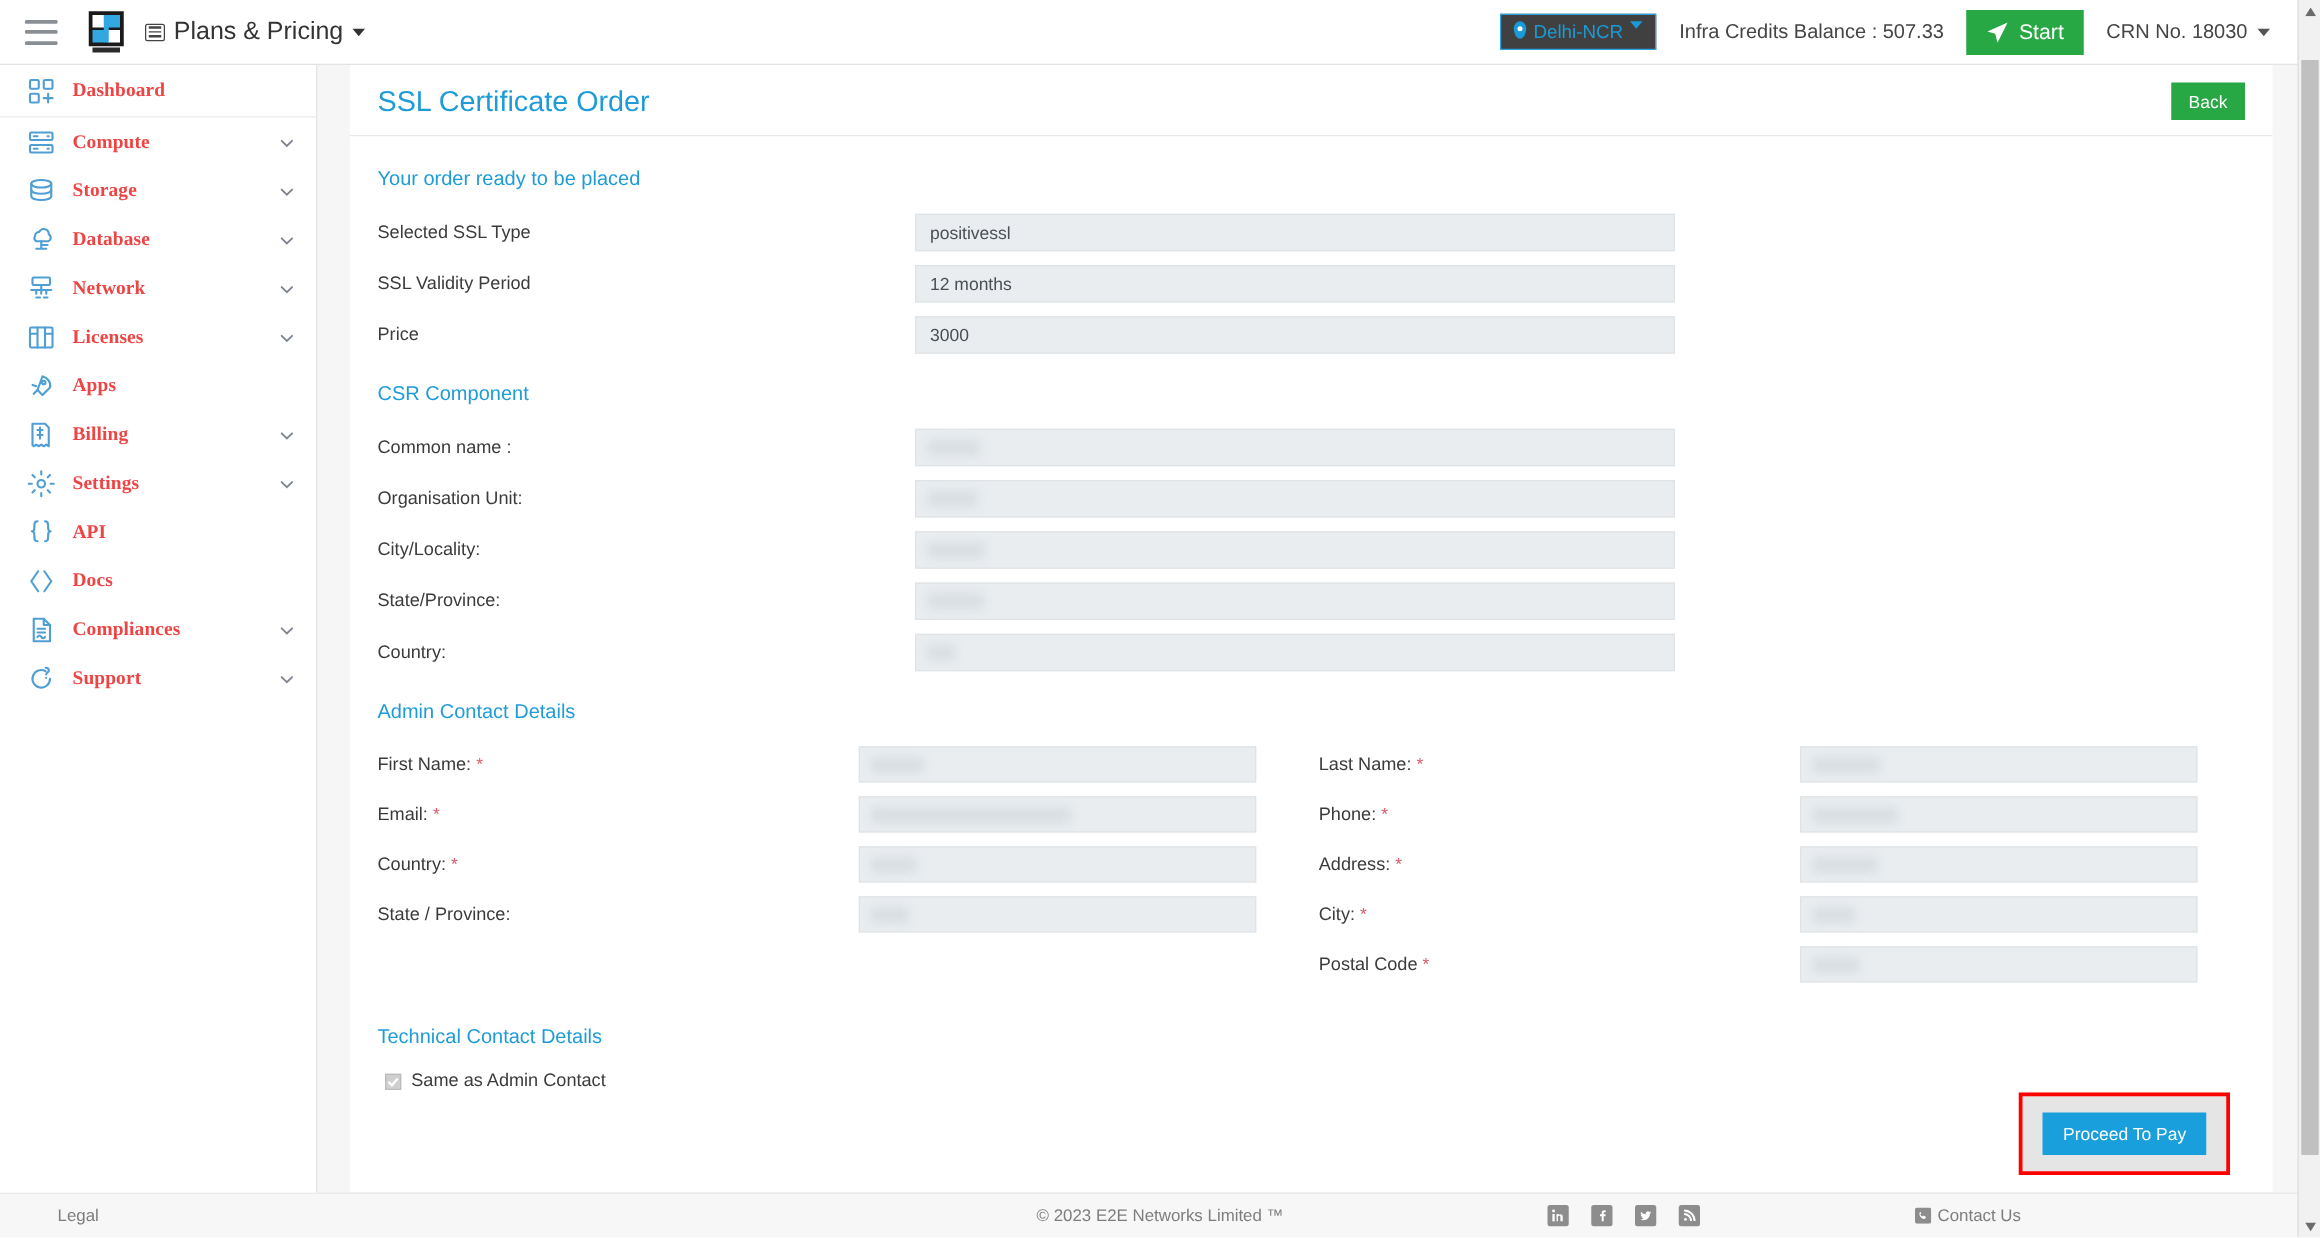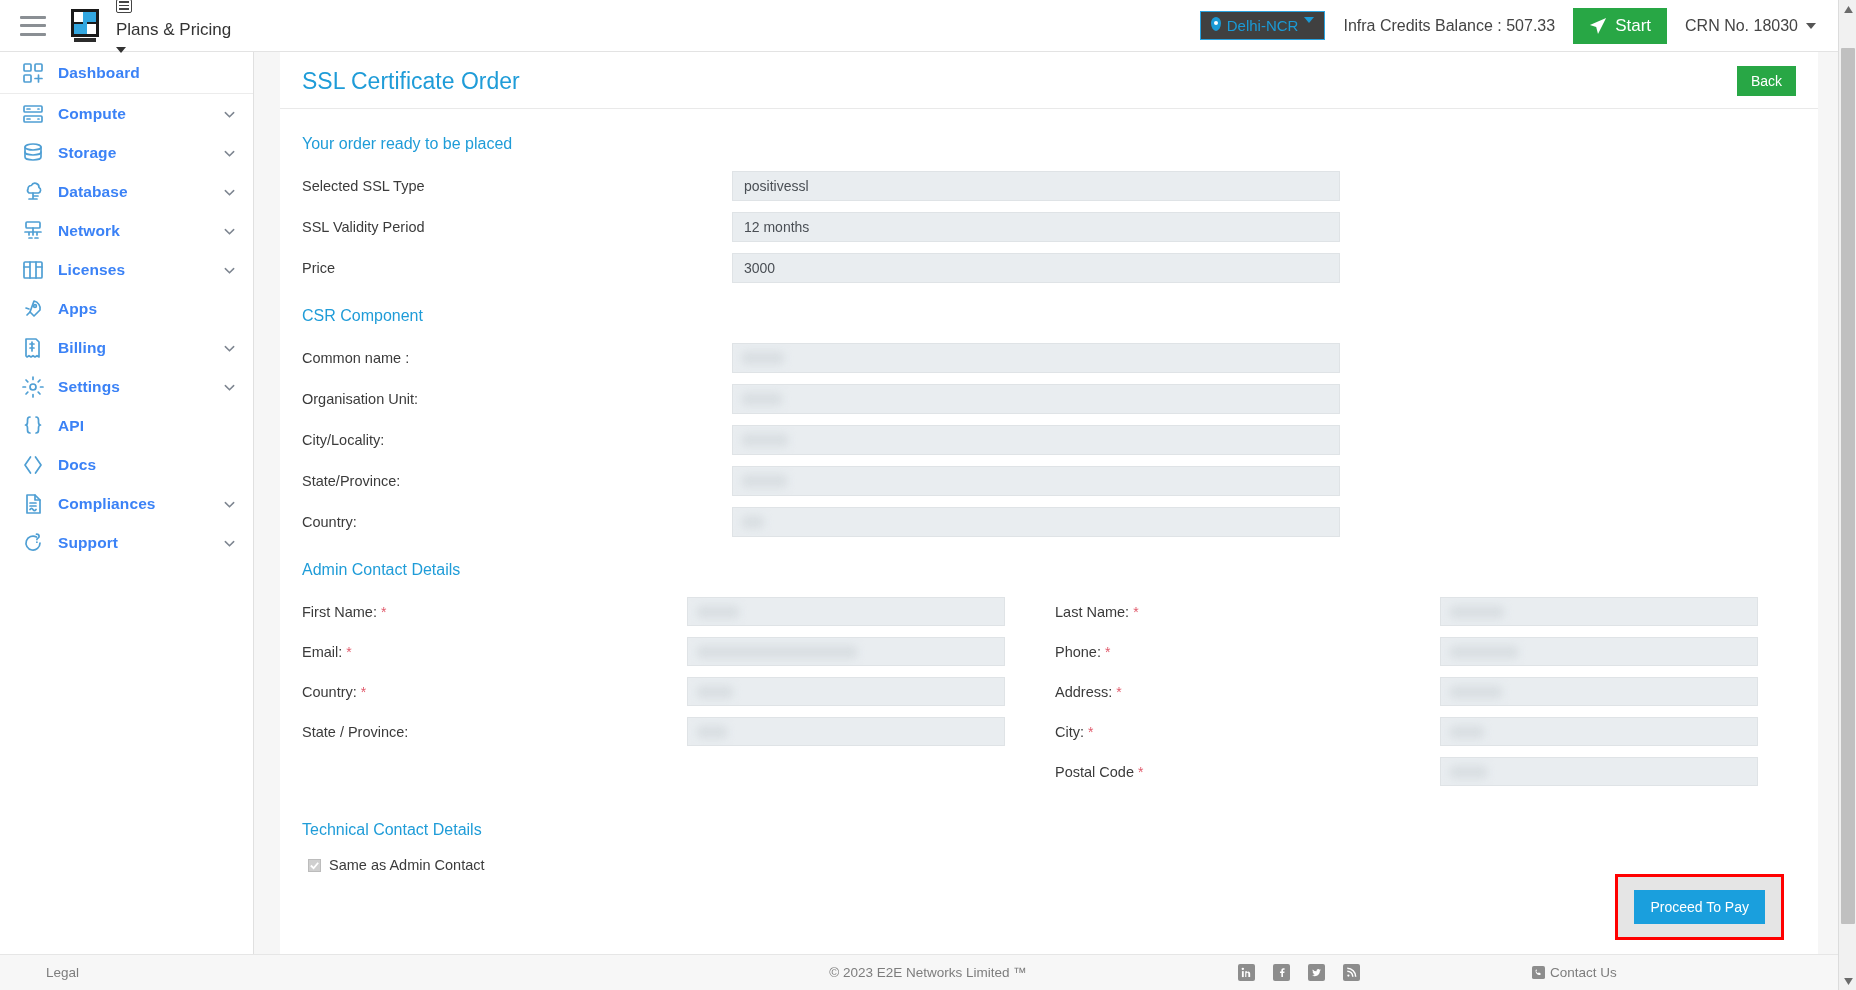--- a/index.html
+++ b/index.html
@@ -19,22 +19,22 @@
   .hamburger {
     width: 26px; height: 20px; margin-left: 20px; margin-right: 22px;
     display: flex; flex-direction: column; justify-content: space-between;
     cursor: pointer;
   }
   .hamburger span { display: block; height: 3px; background: #8a8f94; border-radius: 1px; }
 
   .brand-logo { width: 34px; height: 38px; position: relative; margin-right: 14px; }
 
   .plans {
-    display: flex; gap: 7px;
-    font-size: 17px; color: #333; cursor: pointer; flex-direction: column;
+    display: flex; align-items: center; gap: 7px;
+    font-size: 20px; color: #333; cursor: pointer;
   }
   .plans .list-ico {
     width: 16px; height: 14px; border: 1.6px solid #444; border-radius: 2px;
     display: flex; flex-direction: column; justify-content: center; gap: 2px; padding: 0 2px;
   }
   .plans .list-ico i { display: block; height: 1.5px; background: #444; }
   .caret {
     width: 0; height: 0; border-left: 5px solid transparent;
     border-right: 5px solid transparent; border-top: 6px solid #333;
   }
@@ -77,21 +77,21 @@
     position: absolute; top: 52px; left: 0; width: 254px; bottom: 36px;
     background: #ffffff; border-right: 1px solid #e0e0e0; z-index: 10;
   }
   .nav-item {
     display: flex; align-items: center; height: 39px; padding: 0 18px 0 20px;
     cursor: pointer; position: relative;
   }
   .nav-item.first { border-bottom: 1px solid #ececec; height: 42px; }
   .nav-icon { width: 26px; height: 26px; margin-right: 12px; flex: 0 0 26px;
               display: flex; align-items: center; justify-content: center; }
-  .nav-label { font-size: 15.5px; color: #3b82f6; font-weight: bold; letter-spacing: .1px; }
+  .nav-label { font-size: 15.5px; color: #ef4444; font-weight: bold; letter-spacing: .1px; font-family: Liberation Serif, serif; }
   .nav-chev { margin-left: auto; width: 12px; height: 12px; }
   .nav-chev svg { display: block; }
 
   
   .page-bg {
     position: absolute; top: 52px; left: 254px; right: 18px; bottom: 36px;
     background: #f6f6f6;
   }
   .card {
     position: absolute; top: 52px; left: 280px; right: 38px; bottom: 36px;

